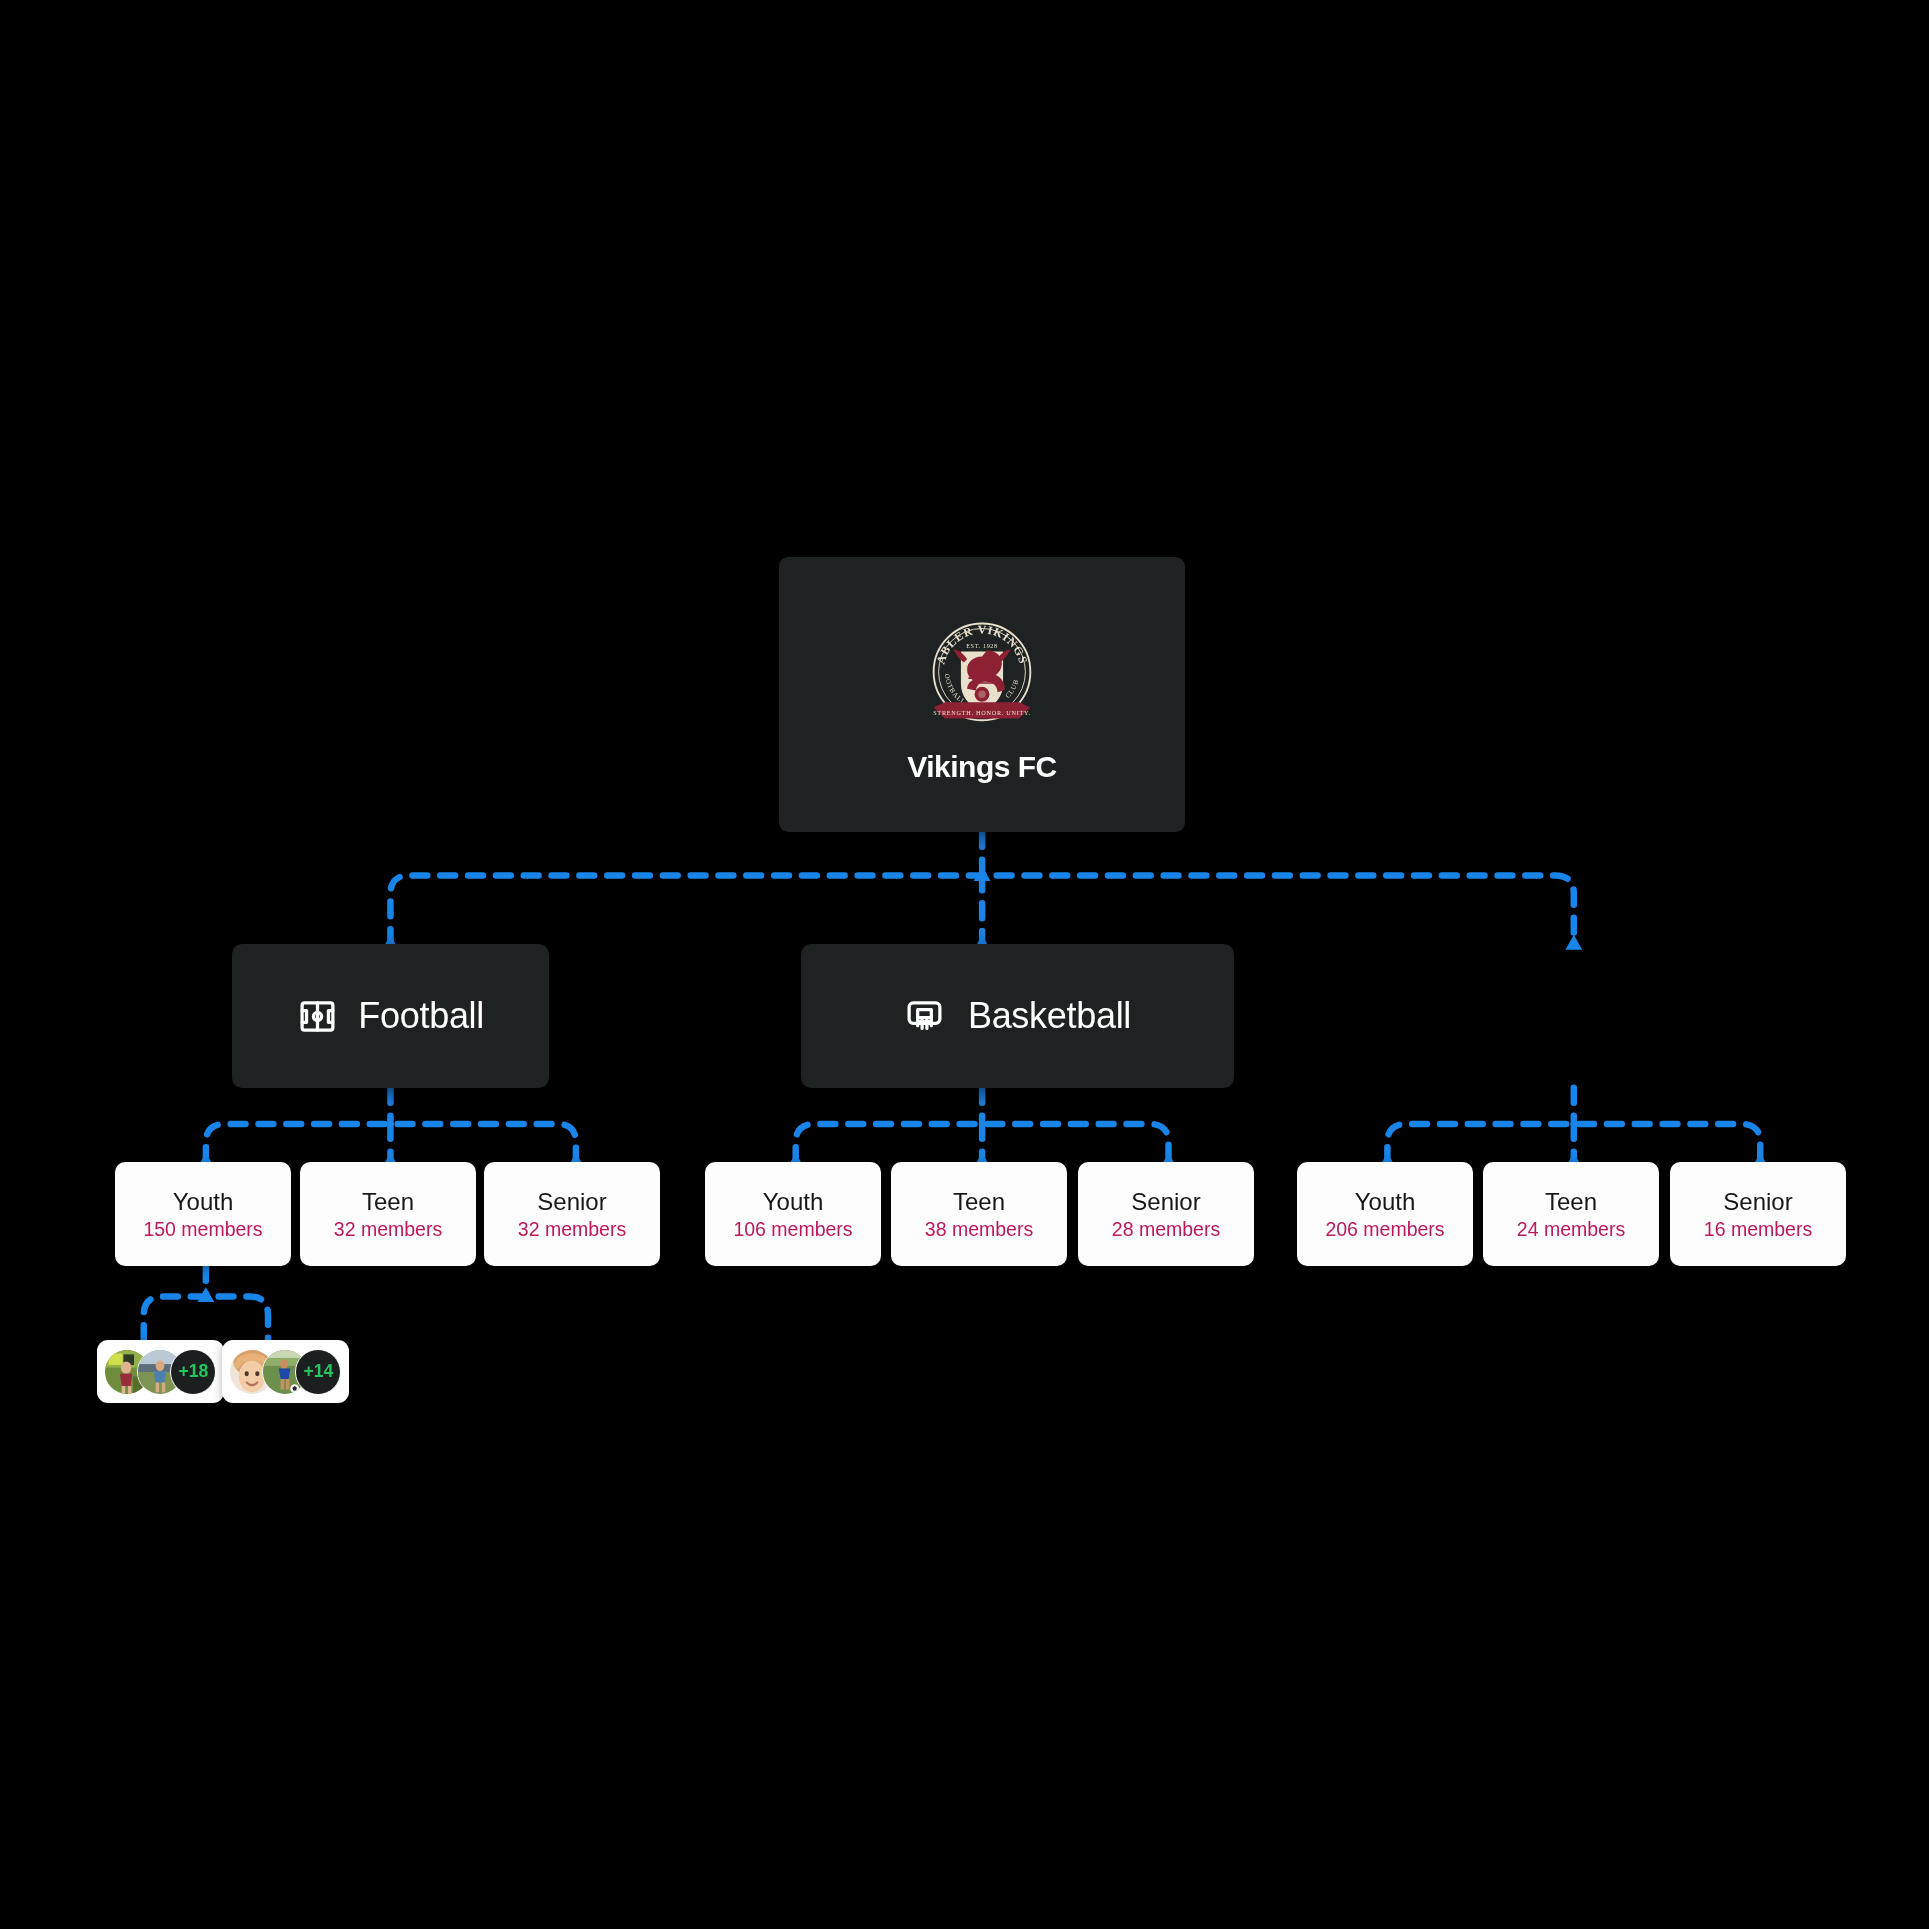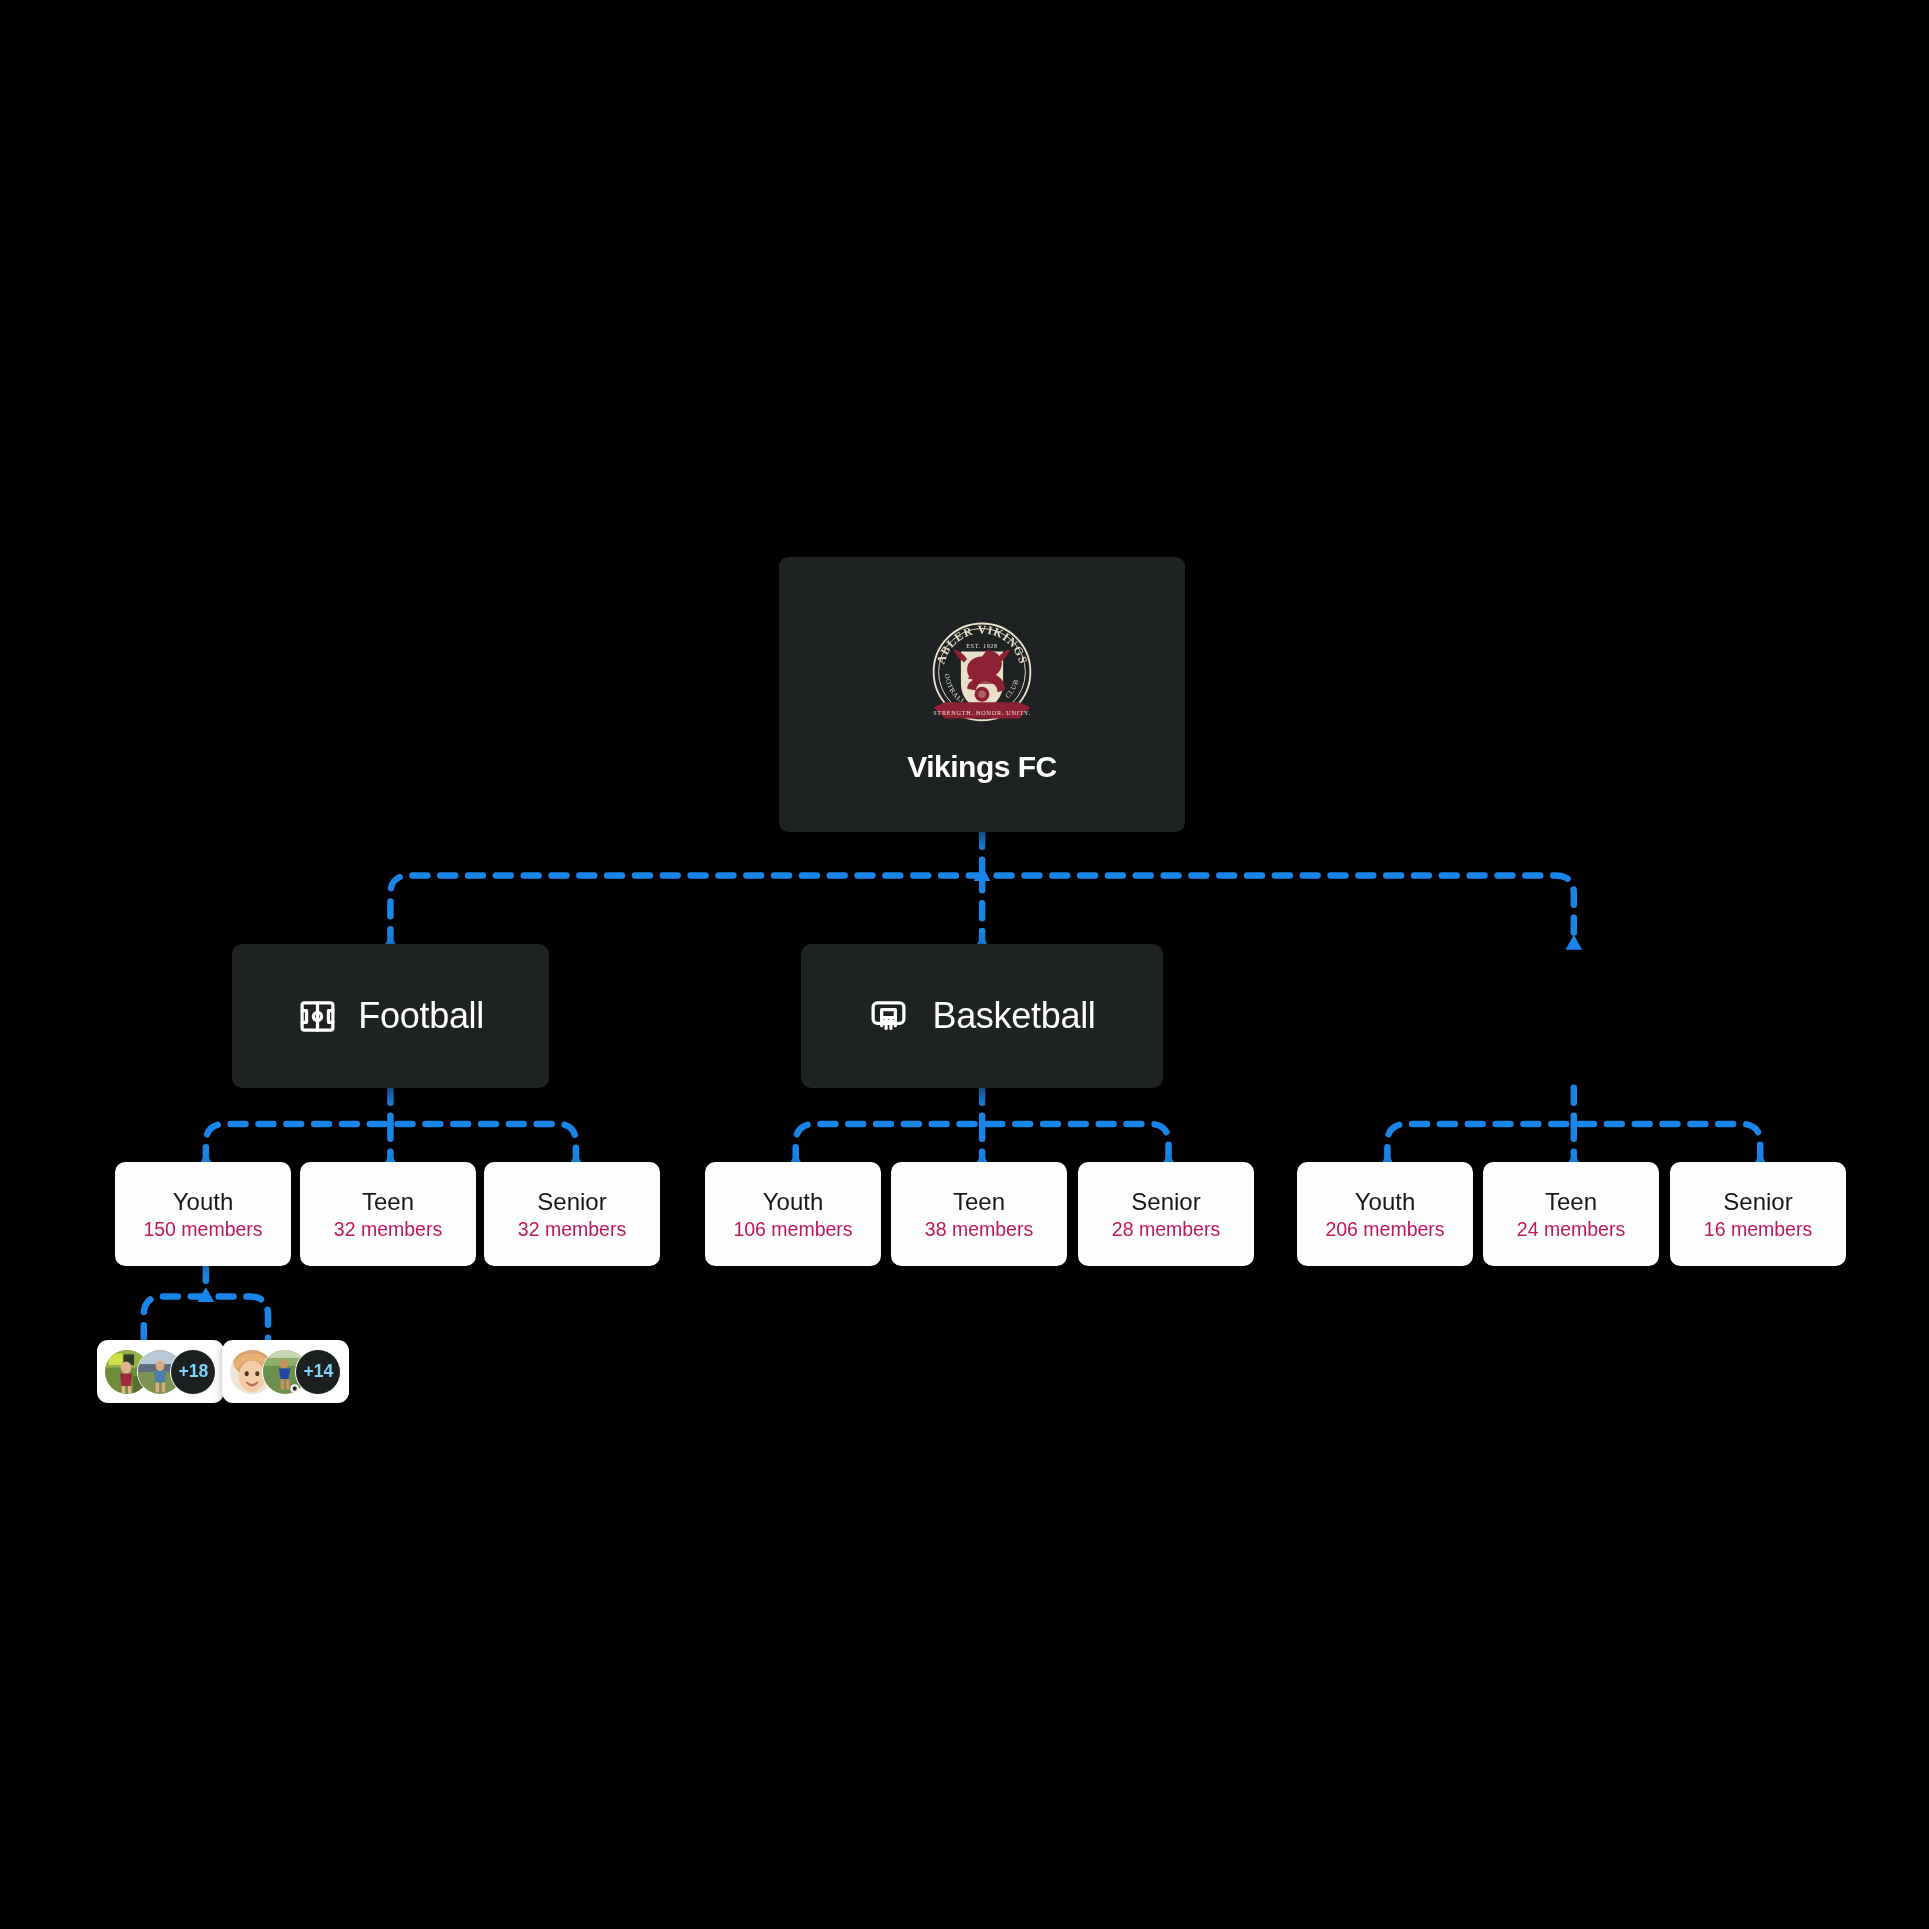--- a/index.html
+++ b/index.html
@@ -59,21 +59,21 @@
     gap: 20.4px;
   }
   .sport-icon { width: 41px; height: 41px; flex: none; display:block; }
   .sport-label {
     font-size: 36px;
     font-weight: 500;
     color: #ffffff;
     letter-spacing: -0.3px;
   }
   #node-football   { left: 232px;  top: 944px; width: 317px; }
-  #node-basketball { left: 801px;  top: 944px; width: 362px; gap: 23px; }
+  #node-basketball { left: 801px;  top: 944px; width: 433px; gap: 23px; }
   #node-cricket    { left: 1428px; top: 944px; width: 295px; }
 
   
   .leaf-node {
     position: absolute;
     width: 176px; height: 104px;
     background: #fdfdfd;
     border-radius: 10.2px;
     box-shadow: 0 2.8px 9.3px rgba(0,0,0,0.30);
     display: flex;
@@ -110,21 +110,21 @@
     overflow: hidden;
     flex: none;
     position: relative;
     border: 1.9px solid #ffffff;
   }
   .avatar + .avatar, .avatar + .avatar-more { margin-left: -13px; }
   .avatar-more {
     width: 46px; height: 46px;
     border-radius: 50%;
     background: #1c1f20;
-    color: #7dd3fc;
+    color: #22c55e;
     font-size: 17.6px;
     font-weight: bold;
     display: flex;
     align-items: center;
     justify-content: center;
     flex: none;
     border: 1.9px solid #ffffff;
     position: relative;
     z-index: 5;
   }

